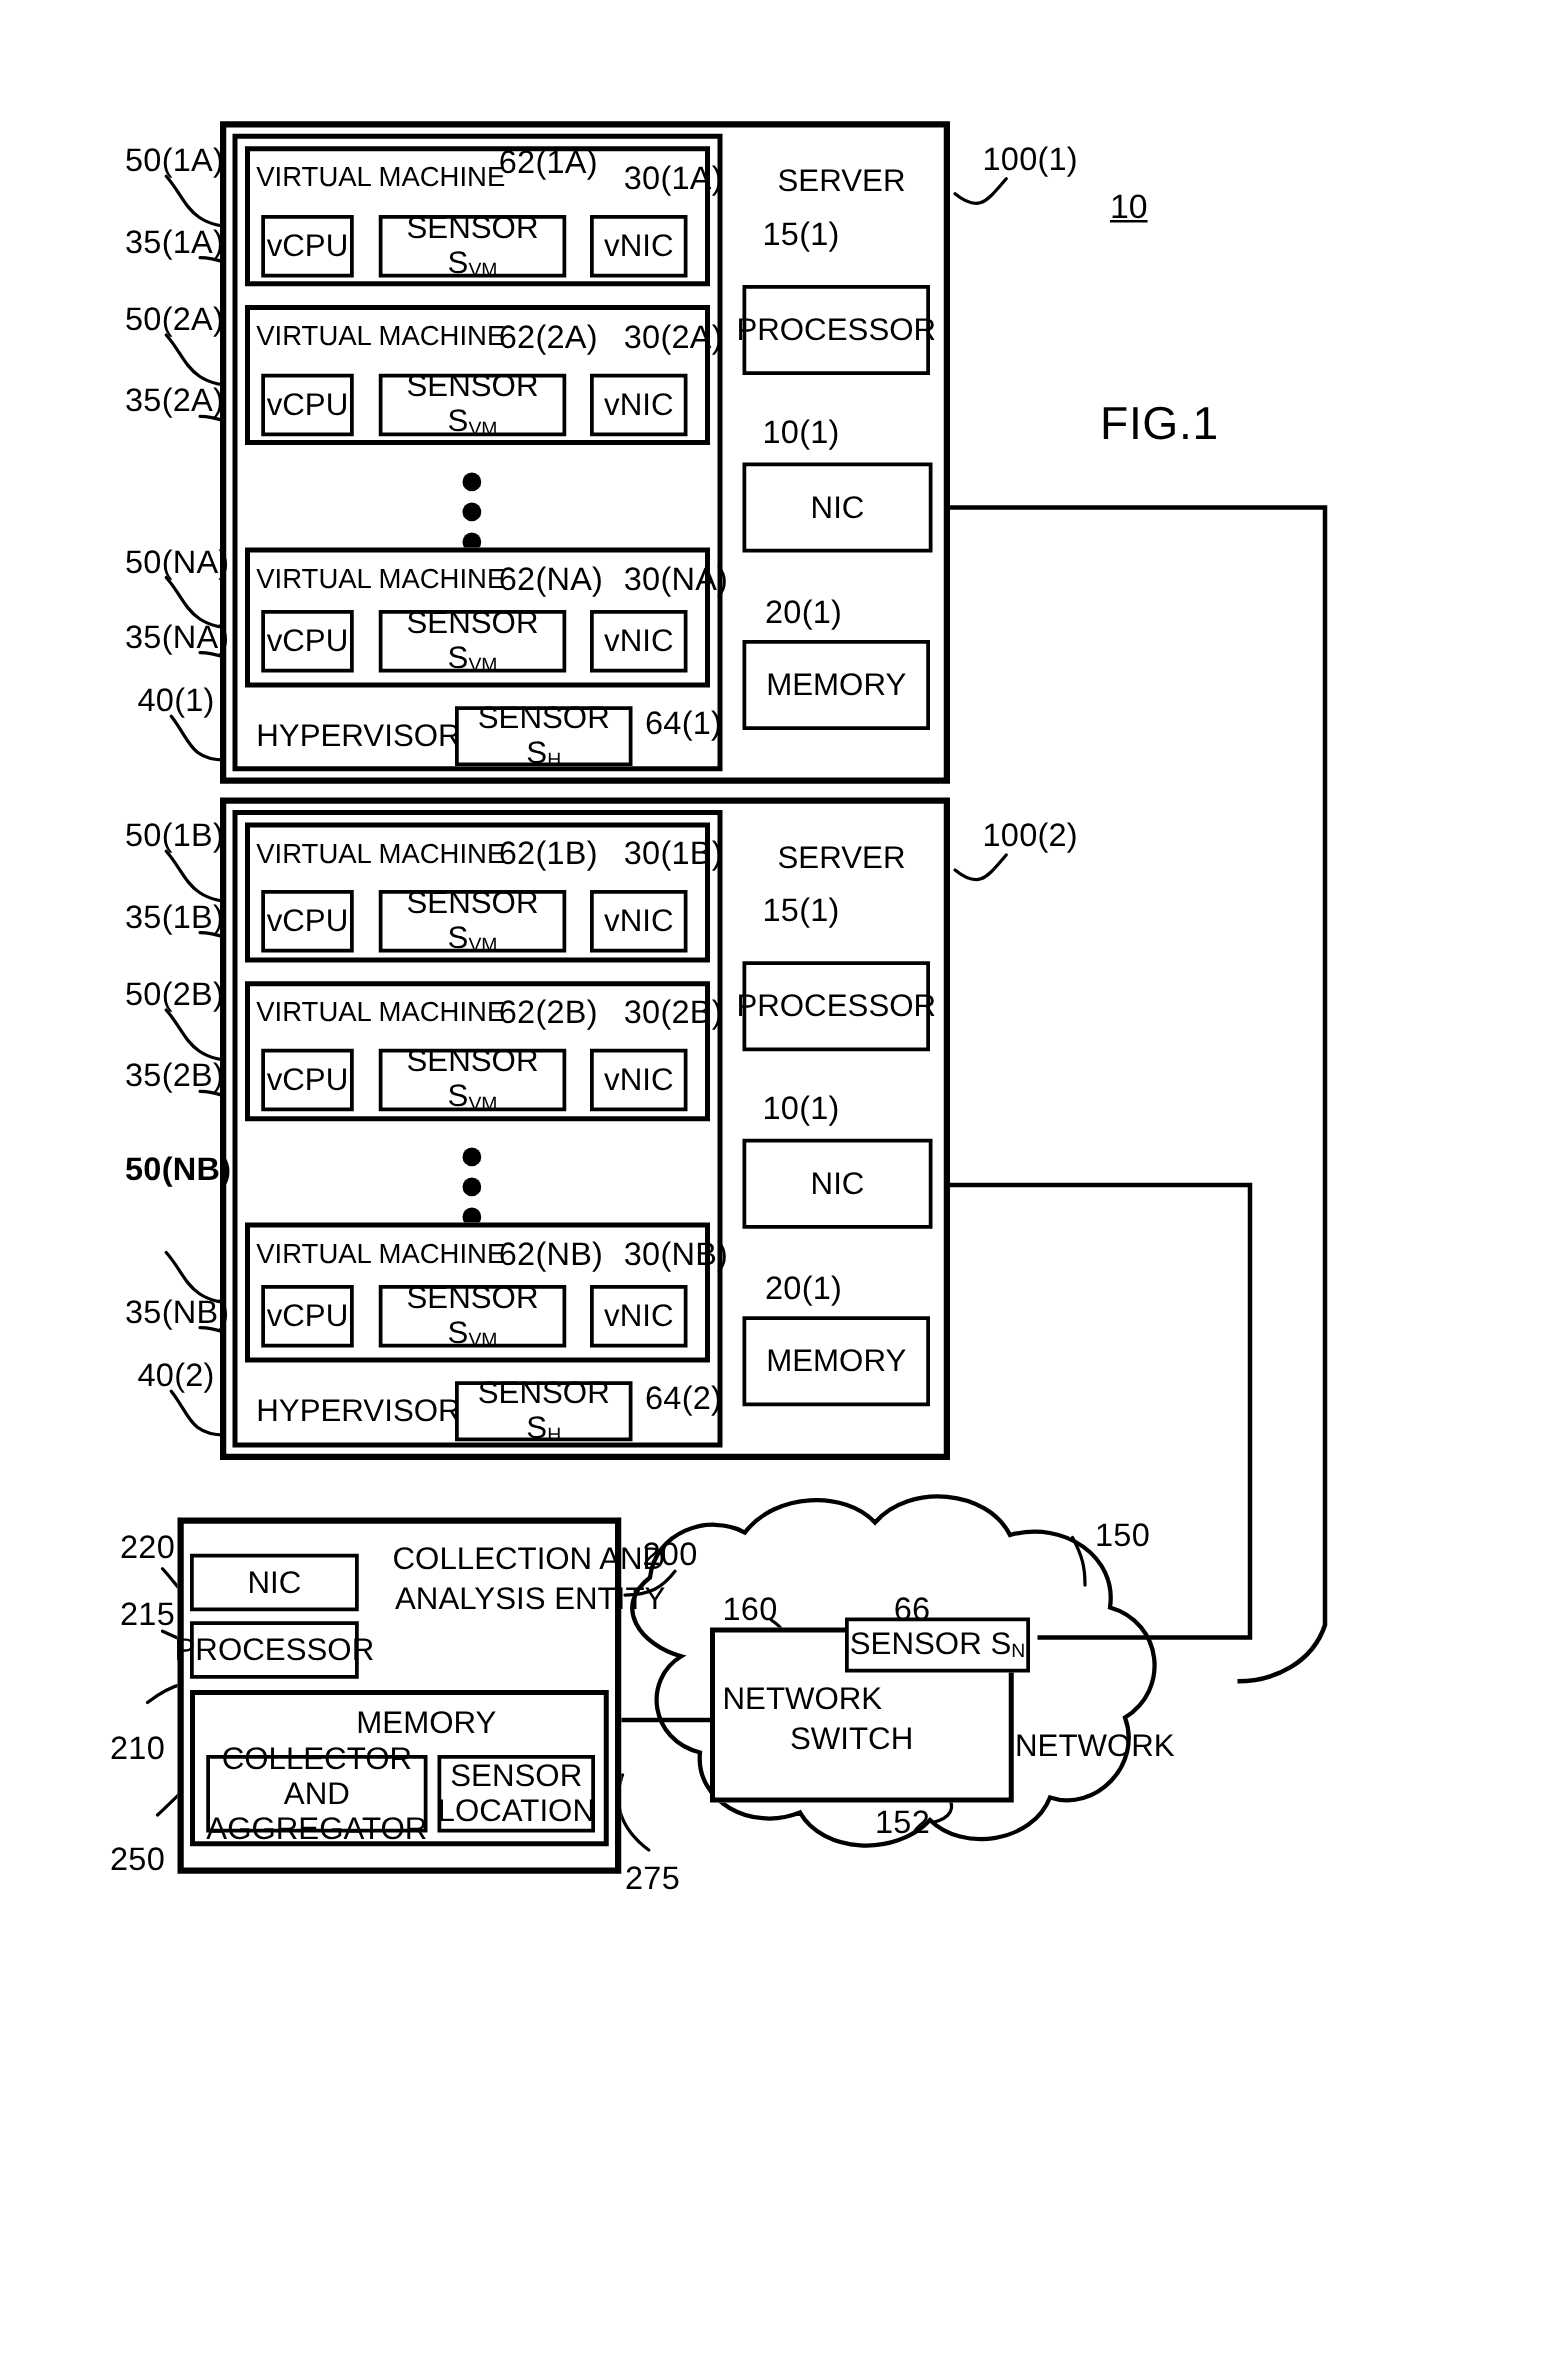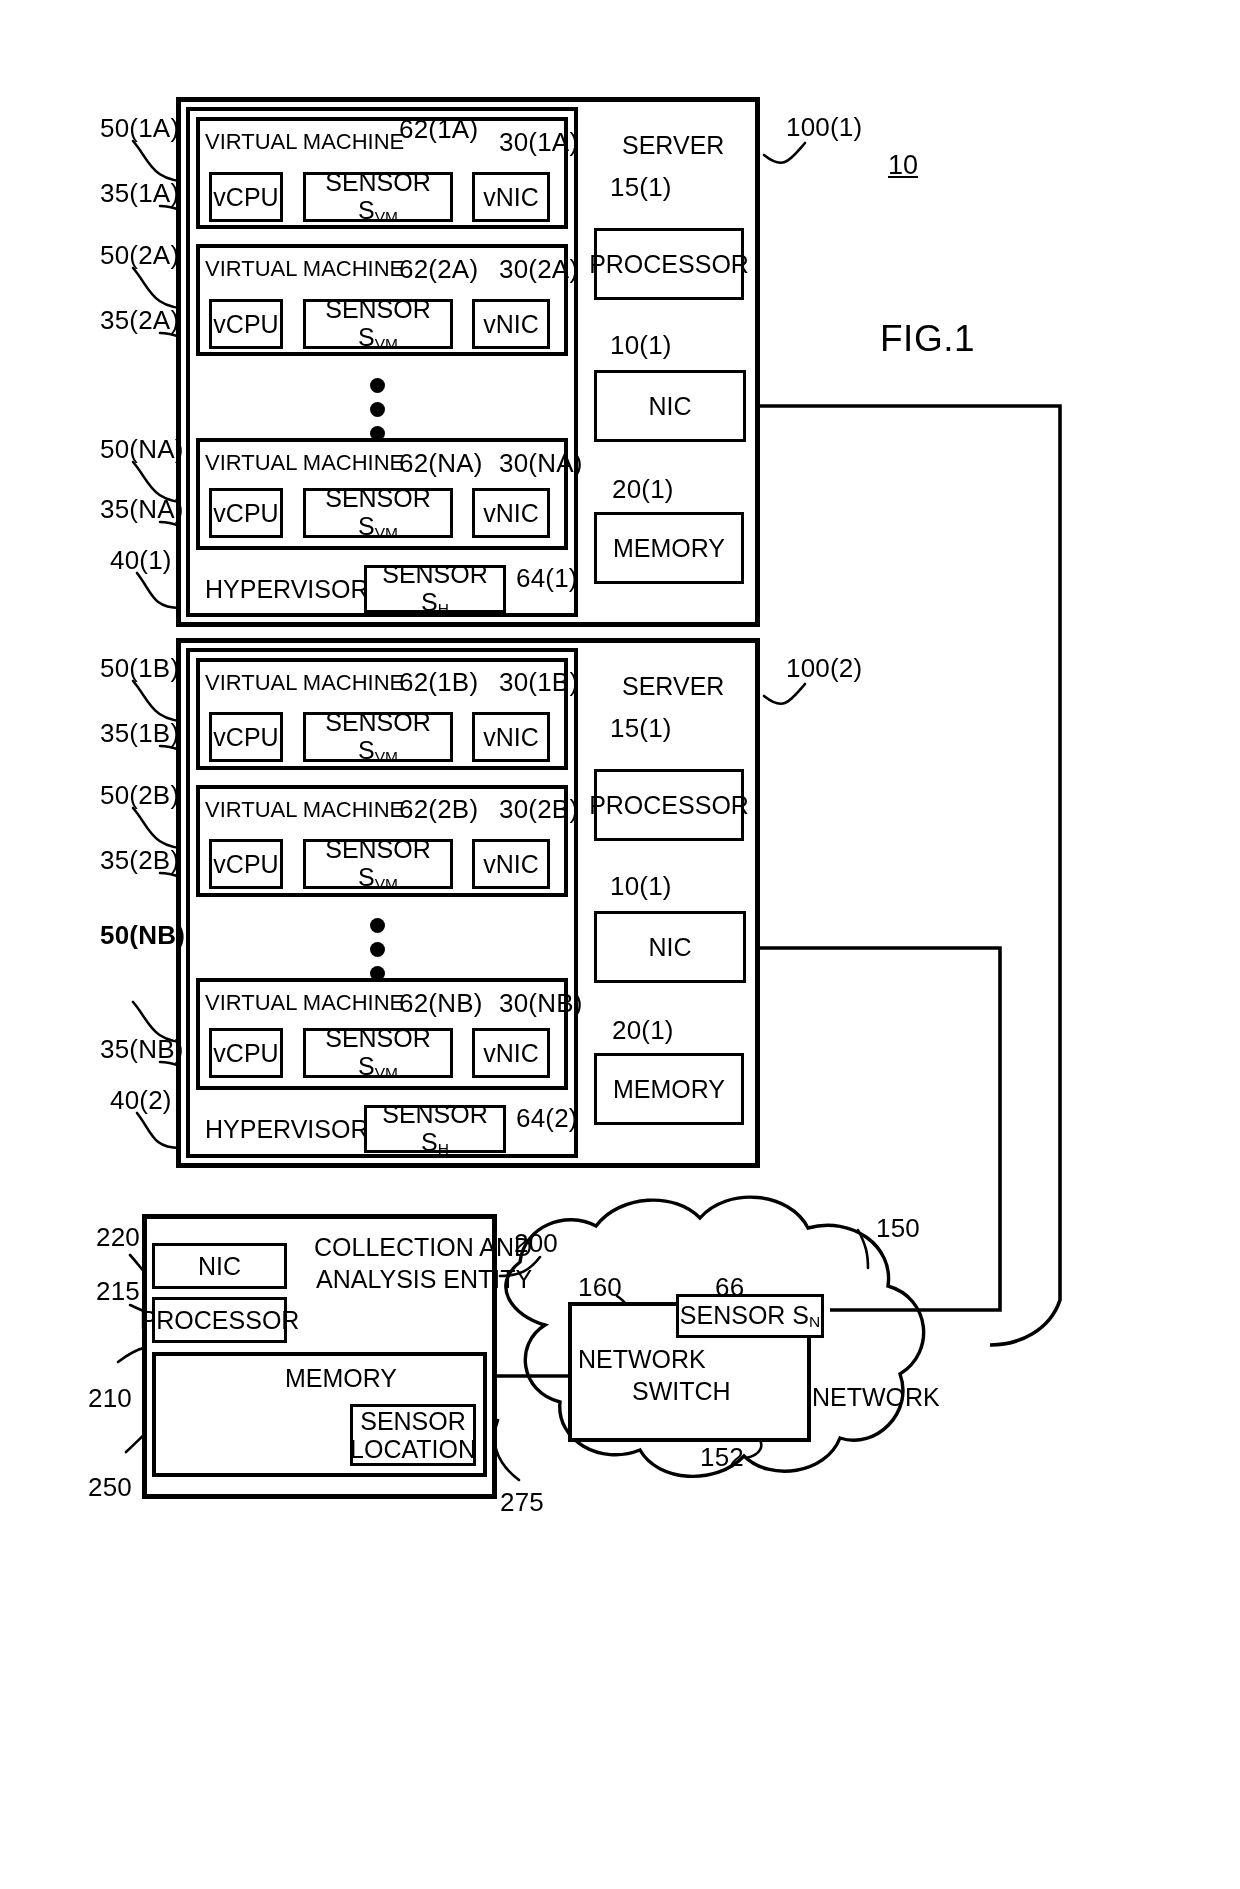--- a/index.html
+++ b/index.html
@@ -290,20 +290,24 @@
     </div>
   <div class="box ctr t-inner" style="left:152px;top:1297px;width:135px;height:46px;">
       <span>PROCESSOR</span>
     </div>
 
   <div class="lbl t-inner" style="left:314px;top:1233px;">COLLECTION AND</div>
   <div class="lbl t-inner" style="left:316px;top:1265px;">ANALYSIS ENTITY</div>
 
   <div class="box b2" style="left:152px;top:1352px;width:335px;height:125px;"></div>
   <div class="lbl t-inner" style="left:285px;top:1364px;">MEMORY</div>
+  <div class="box ctr t-inner" style="left:165px;top:1404px;width:177px;height:62px;flex-direction:column;">
+    <span>COLLECTOR AND</span>
+    <span>AGGREGATOR</span>
+  </div>
   <div class="box ctr t-inner" style="left:350px;top:1404px;width:126px;height:62px;flex-direction:column;">
     <span>SENSOR</span>
     <span>LOCATION</span>
   </div>
 
   <div class="ref" style="left:96px;top:1222px;">220</div>
   <div class="ref" style="left:96px;top:1276px;">215</div>
   <div class="ref" style="left:88px;top:1365px;margin-top:18px;">210</div>
   <div class="ref" style="left:88px;top:1472px;">250</div>
   <div class="ref" style="left:500px;top:1487px;">275</div>

